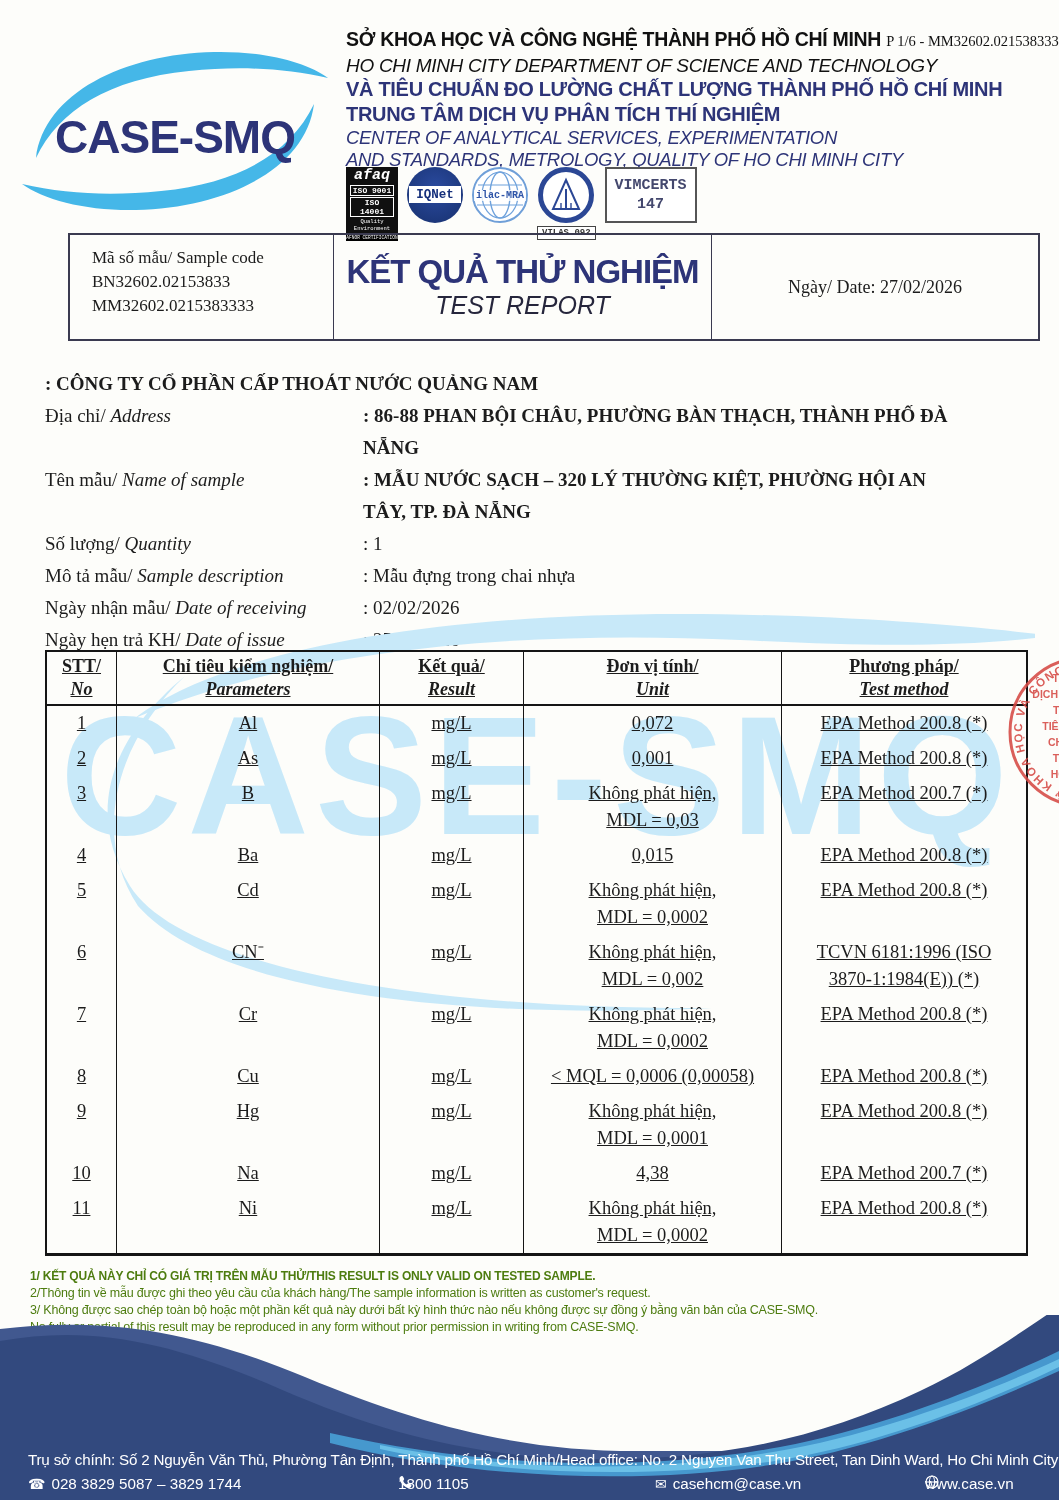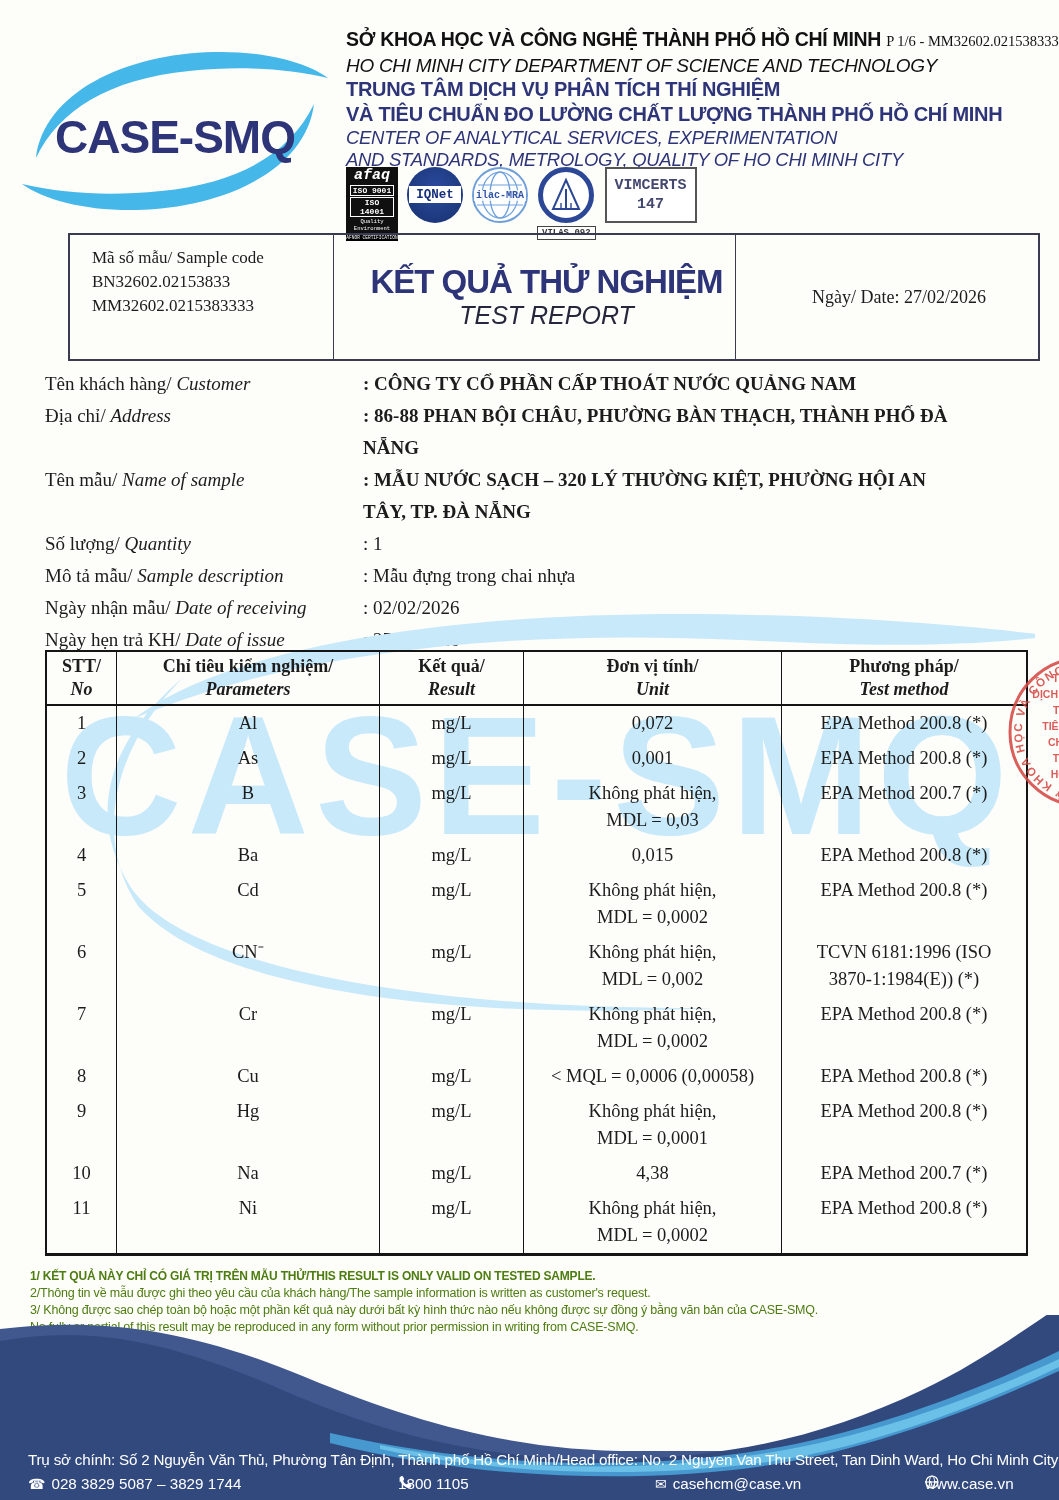--- a/index.html
+++ b/index.html
@@ -42,22 +42,22 @@
   .boa-wrap{display:flex;flex-direction:column;align-items:center;}
   .boa{width:56px;height:56px;border-radius:50%;border:5px solid #2b4795;box-sizing:border-box;
        background:#fff;display:flex;align-items:center;justify-content:center;}
   .vilas{margin-top:3px;border:1.5px solid #444;background:#fff;font-size:9px;font-weight:bold;
          color:#333;padding:0 4px;line-height:12px;}
   .vimcerts{width:88px;height:52px;border:2px solid #555;display:flex;flex-direction:column;
             align-items:center;justify-content:center;gap:2px;background:#fff;
             font-size:15px;font-weight:600;color:#44486e;}
 
   
-  .tblock{position:absolute;left:68px;top:233px;width:972px;height:128px;border:2px solid #3a3a50;
-          box-sizing:border-box;display:grid;grid-template-columns:264px 378px 1fr;background:transparent;gap:24px;}
+  .tblock{position:absolute;left:68px;top:233px;width:972px;height:108px;border:2px solid #3a3a50;
+          box-sizing:border-box;display:grid;grid-template-columns:264px 378px 1fr;background:transparent;}
   .tb-cell{border-right:1.5px solid #3a3a50;}
   .tb-cell:last-child{border-right:none;}
   .tb-left{padding:11px 0 0 22px;font-size:17px;line-height:24px;}
   .tb-center{display:flex;flex-direction:column;align-items:center;justify-content:center;}
   .tb-title{font-family:"Liberation Sans",sans-serif;font-weight:bold;font-size:33px;
             letter-spacing:-1px;color:#2d3478;line-height:36px;}
   .tb-sub{font-family:"Liberation Sans",sans-serif;font-style:italic;font-weight:500;
           font-size:25px;color:#26263c;line-height:30px;}
   .tb-right{display:flex;align-items:center;justify-content:center;font-size:18px;}
 
@@ -67,21 +67,21 @@
   .ilabel{width:318px;flex:none;}
   .ilabel .en{font-style:italic;}
   .ival{width:610px;}
   .ival.vb{font-weight:bold;}
 
   
   .wm{position:absolute;left:40px;top:598px;width:995px;height:460px;pointer-events:none;z-index:1;}
 
   
   .rtable{position:absolute;left:45px;top:650px;width:983px;border:2px solid #151515;
-          border-bottom-width:3.5px;box-sizing:border-box;background:transparent;z-index:2;}
+          border-bottom-width:3.5px;box-sizing:border-box;background:transparent;z-index:2;text-decoration:underline;}
   .trow{display:grid;grid-template-columns:70px 263px 144px 258px 1fr;}
   .cell{border-right:1.5px solid #151515;text-align:center;padding:4px 2px;box-sizing:border-box;}
   .cell:last-child{border-right:none;}
   .thead .cell{border-bottom:2.5px solid #151515;padding:3px 2px;line-height:23px;}
   .hvi{font-weight:bold;font-size:18px;}
   .hen{font-weight:bold;font-style:italic;font-size:18px;}
   .brow .cell{font-size:18.5px;line-height:27px;}
 
   
   .stamp{position:absolute;left:999px;top:648px;width:60px;height:168px;overflow:hidden;z-index:3;opacity:.88;}
@@ -112,22 +112,22 @@
     <svg width="322" height="186" viewBox="0 0 322 186">
       <path d="M22,120 C30,55 110,16 200,14 C250,13 292,24 314,40 C270,30 225,28 175,33 C95,41 45,72 22,120 Z" fill="#45b7e8"></path>
       <path d="M300,66 C292,131 212,170 122,172 C72,173 30,162 8,146 C52,156 97,158 147,153 C227,145 277,114 300,66 Z" fill="#45b7e8"></path>
     </svg>
     <div class="logo-text">CASE-SMQ</div>
   </div>
 
   <div class="org">
     <div class="l1"><span>SỞ KHOA HỌC VÀ CÔNG NGHỆ THÀNH PHỐ HỒ CHÍ MINH</span><span class="ref">P 1/6 - MM32602.0215383333</span></div>
     <div class="l2">HO CHI MINH CITY DEPARTMENT OF SCIENCE AND TECHNOLOGY</div>
+    <div class="l3">VÀ TIÊU CHUẨN ĐO LƯỜNG CHẤT LƯỢNG THÀNH PHỐ HỒ CHÍ MINH</div>
     <div class="l3">TRUNG TÂM DỊCH VỤ PHÂN TÍCH THÍ NGHIỆM</div>
-    <div class="l3">VÀ TIÊU CHUẨN ĐO LƯỜNG CHẤT LƯỢNG THÀNH PHỐ HỒ CHÍ MINH</div>
     <div class="l4">CENTER OF ANALYTICAL SERVICES, EXPERIMENTATION</div>
     <div class="l4">AND STANDARDS, METROLOGY, QUALITY OF HO CHI MINH CITY</div>
   </div>
 
   <div class="badges">
     <div class="bdg afaq">
       <div class="afaq-name">afaq</div>
       <div class="afaq-iso">ISO 9001</div>
       <div class="afaq-iso">ISO 14001</div>
       <div class="afaq-sub">Quality Environment</div>
@@ -174,21 +174,20 @@
       <div class="tb-title">KẾT QUẢ THỬ NGHIỆM</div>
       <div class="tb-sub">TEST REPORT</div>
     </div>
     <div class="tb-cell tb-right">
       <div>Ngày/ Date: 27/02/2026</div>
     </div>
   </div>
 
   <div class="info">
     <div class="info-row">
-      <div class="ilabel"><span>Tên khách hàng/</span> <span class="en">Customer</span></div>
       <div class="ival vb">: CÔNG TY CỔ PHẦN CẤP THOÁT NƯỚC QUẢNG NAM</div>
     </div>
     <div class="info-row">
       <div class="ilabel"><span>Địa chỉ/</span> <span class="en">Address</span></div>
       <div class="ival vb">: 86-88 PHAN BỘI CHÂU, PHƯỜNG BÀN THẠCH, THÀNH PHỐ ĐÀ NẴNG</div>
     </div>
     <div class="info-row">
       <div class="ilabel"><span>Tên mẫu/</span> <span class="en">Name of sample</span></div>
       <div class="ival vb">: MẪU NƯỚC SẠCH – 320 LÝ THƯỜNG KIỆT, PHƯỜNG HỘI AN TÂY, TP. ĐÀ NẴNG</div>
     </div>

